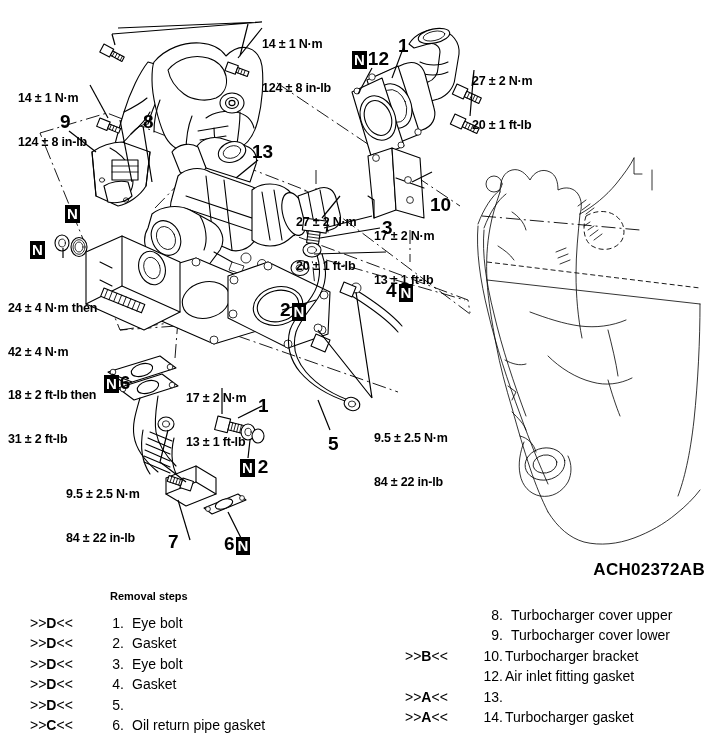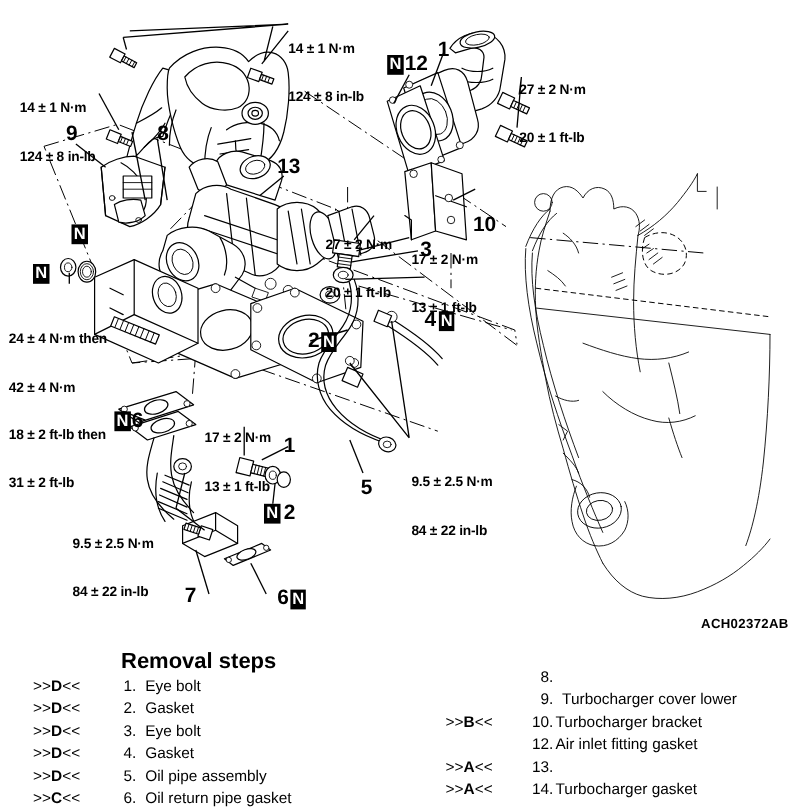--- a/index.html
+++ b/index.html
@@ -10,25 +10,25 @@
 
   .tq{position:absolute;font-size:12.5px;font-weight:bold;line-height:14.5px;
       white-space:pre;letter-spacing:-0.2px;}
   .num{position:absolute;font-size:19px;font-weight:bold;line-height:19px;}
 
   .nbadge{display:inline-block;background:#000;color:#fff;font-weight:bold;
           font-size:15px;line-height:16px;padding:1px 2px 1px 2px;
           text-align:center;vertical-align:middle;}
   .nwrap{position:absolute;}
 
-  .refcode{position:absolute;right:0;top:560px;font-size:12px;
+  .refcode{position:absolute;right:12px;top:560px;font-size:17px;
            font-weight:bold;letter-spacing:0.3px;}
 
   #steps{position:absolute;left:0;top:585px;width:717px;height:150px;}
-  .steps-title{position:absolute;left:110px;top:5px;font-size:20px;
+  .steps-title{position:absolute;left:110px;top:5px;font-size:11px;
                font-weight:bold;}
   .col{position:absolute;font-size:14px;line-height:20.4px;}
   #colL{left:30px;top:28px;}
   #colR{left:405px;top:20px;}
   .row{display:flex;align-items:baseline;height:20.4px;white-space:pre;}
   .mark{width:68px;text-align:left;font-size:14px;font-weight:normal;}
   .mark b{font-weight:bold;}
   .idx{width:26px;text-align:right;}
   .idx.wide{width:30px;}
   .gap{width:8px;}
@@ -510,21 +510,21 @@
 </div>
 
 <div class="nwrap" style="left:280px;top:300px;">
   <span class="num" style="position:relative;">2</span><span class="nbadge" style="margin-left:1px;">N</span>
 </div>
 
 <div class="nwrap" style="left:104px;top:372px;">
   <span class="nbadge">N</span><span class="num" style="position:relative;left:1px;top:1px;">6</span>
 </div>
 
-<div class="nwrap" style="left:252px;top:534px;">
+<div class="nwrap" style="left:224px;top:534px;">
   <span class="num" style="position:relative;">6</span><span class="nbadge" style="margin-left:1px;">N</span>
 </div>
 
 <div class="nwrap" style="left:240px;top:456px;">
   <span class="nbadge">N</span><span class="num" style="position:relative;left:3px;top:1px;">2</span>
 </div>
 
 <div class="nwrap" style="left:65px;top:204px;">
   <span class="nbadge">N</span>
 </div>
@@ -559,36 +559,36 @@
     <div class="row">
       <span class="mark">&gt;&gt;<b>D</b>&lt;&lt;</span>
       <span class="idx">4.</span>
       <span class="gap"></span>
       <span class="lbl">Gasket</span>
     </div>
     <div class="row">
       <span class="mark">&gt;&gt;<b>D</b>&lt;&lt;</span>
       <span class="idx">5.</span>
       <span class="gap"></span>
-      <span class="lbl">Oil pipe assembly</span>
     </div>
     <div class="row">
       <span class="mark">&gt;&gt;<b>C</b>&lt;&lt;</span>
       <span class="idx">6.</span>
       <span class="gap"></span>
       <span class="lbl">Oil return pipe gasket</span>
     </div>
 
   </div>
 
   <div class="col" id="colR">
     <div class="row">
       <span class="mark"></span>
       <span class="idx wide">8.</span>
       <span class="gap"></span>
+      <span class="lbl">Turbocharger cover upper</span>
     </div>
     <div class="row">
       <span class="mark"></span>
       <span class="idx wide">9.</span>
       <span class="gap"></span>
       <span class="lbl">Turbocharger cover lower</span>
     </div>
     <div class="row">
       <span class="mark">&gt;&gt;<b>B</b>&lt;&lt;</span>
       <span class="idx wide">10.</span>

